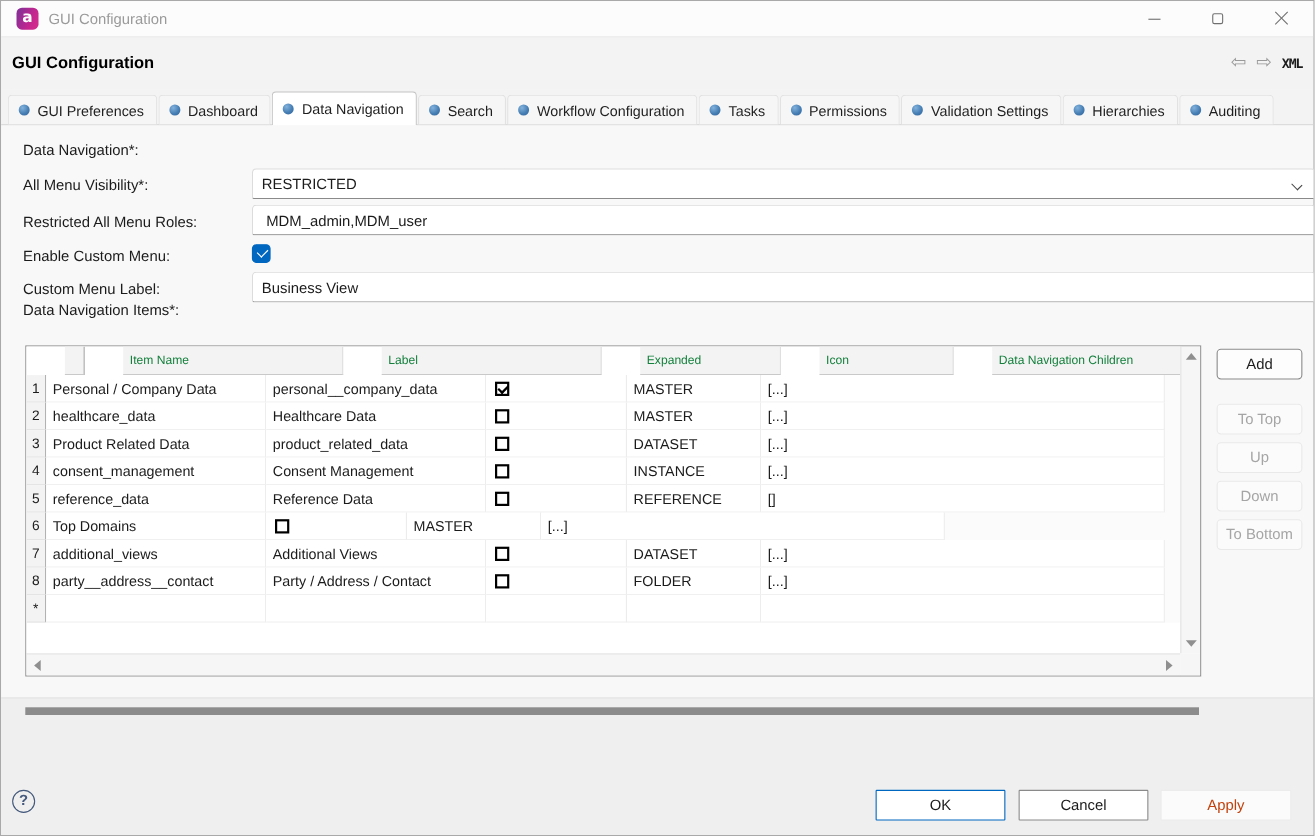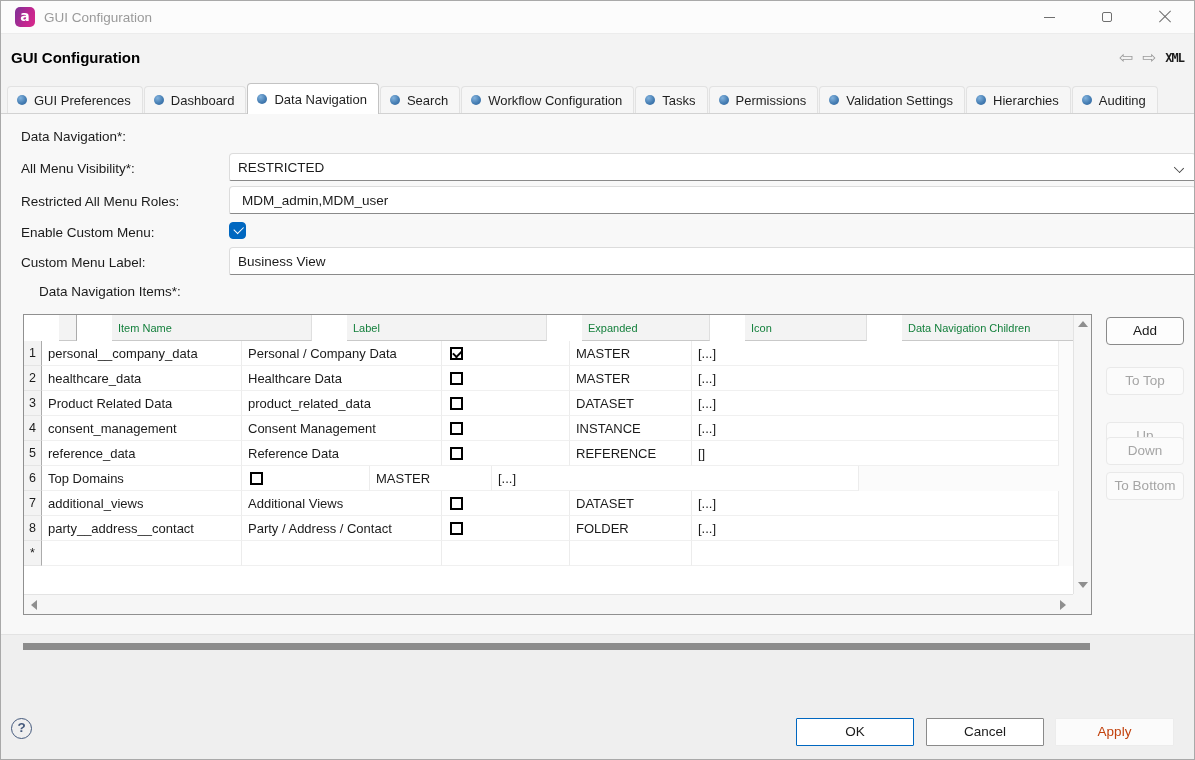--- a/index.html
+++ b/index.html
@@ -244,38 +244,38 @@
     </div>
 
     <span class="form-label" style="top:111px;">Enable Custom Menu:</span>
     <div class="form-checkbox checked" style="top:108px;"></div>
 
     <span class="form-label" style="top:141px;">Custom Menu Label:</span>
     <div class="field" style="top:133px;">
       <span>Business View</span>
     </div>
 
-    <span class="form-label" style="top:170px;margin-left:18px;">Data Navigation Items*:</span>
+    <span class="form-label" style="top:160px;">Data Navigation Items*:</span>
 
     <div class="grid">
       <div class="grid-main">
         <div class="trow-head">
           <div class="tcell c-gut"></div>
           <div class="tcell c-name">Item Name</div>
           <div class="tcell c-label">Label</div>
           <div class="tcell c-exp">Expanded</div>
           <div class="tcell c-icon">Icon</div>
           <div class="tcell c-child">Data Navigation Children</div>
           <div class="tcell c-fill"></div>
         </div>
 
         <div class="trow">
           <div class="tcell c-gut">1</div>
+          <div class="tcell c-label">Personal / Company Data</div>
           <div class="tcell c-name">personal__company_data</div>
-          <div class="tcell c-label">Personal / Company Data</div>
           <div class="tcell c-exp">
               <span class="tbl-check checked"></span>
             </div>
           <div class="tcell c-icon">MASTER</div>
           <div class="tcell c-child">[...]</div>
           <div class="tcell c-fill"></div>
         </div>
         <div class="trow">
           <div class="tcell c-gut">2</div>
           <div class="tcell c-name">healthcare_data</div>
@@ -369,21 +369,21 @@
       </div>
       <div class="hscroll">
         <span class="arr arr-left"></span>
         <span class="arr arr-right"></span>
       </div>
       <div class="corner"></div>
     </div>
 
     <div class="side-btn" style="top:203px;">Add</div>
     <div class="side-btn disabled" style="top:253px;">To Top</div>
-    <div class="side-btn disabled" style="top:288px;margin-top:20px;">Up</div>
+    <div class="side-btn disabled" style="top:288px;">Up</div>
     <div class="side-btn disabled" style="top:323px;">Down</div>
     <div class="side-btn disabled" style="top:358px;">To Bottom</div>
   </div>
 
   <div class="bottom-area">
     <div class="splitter"></div>
     <div class="help-icon">?</div>
     <div class="dlg-btn primary" style="left:795px;">OK</div>
     <div class="dlg-btn" style="left:925px;">Cancel</div>
     <div class="dlg-btn disabled" style="left:1054px; width:119px;">Apply</div>

